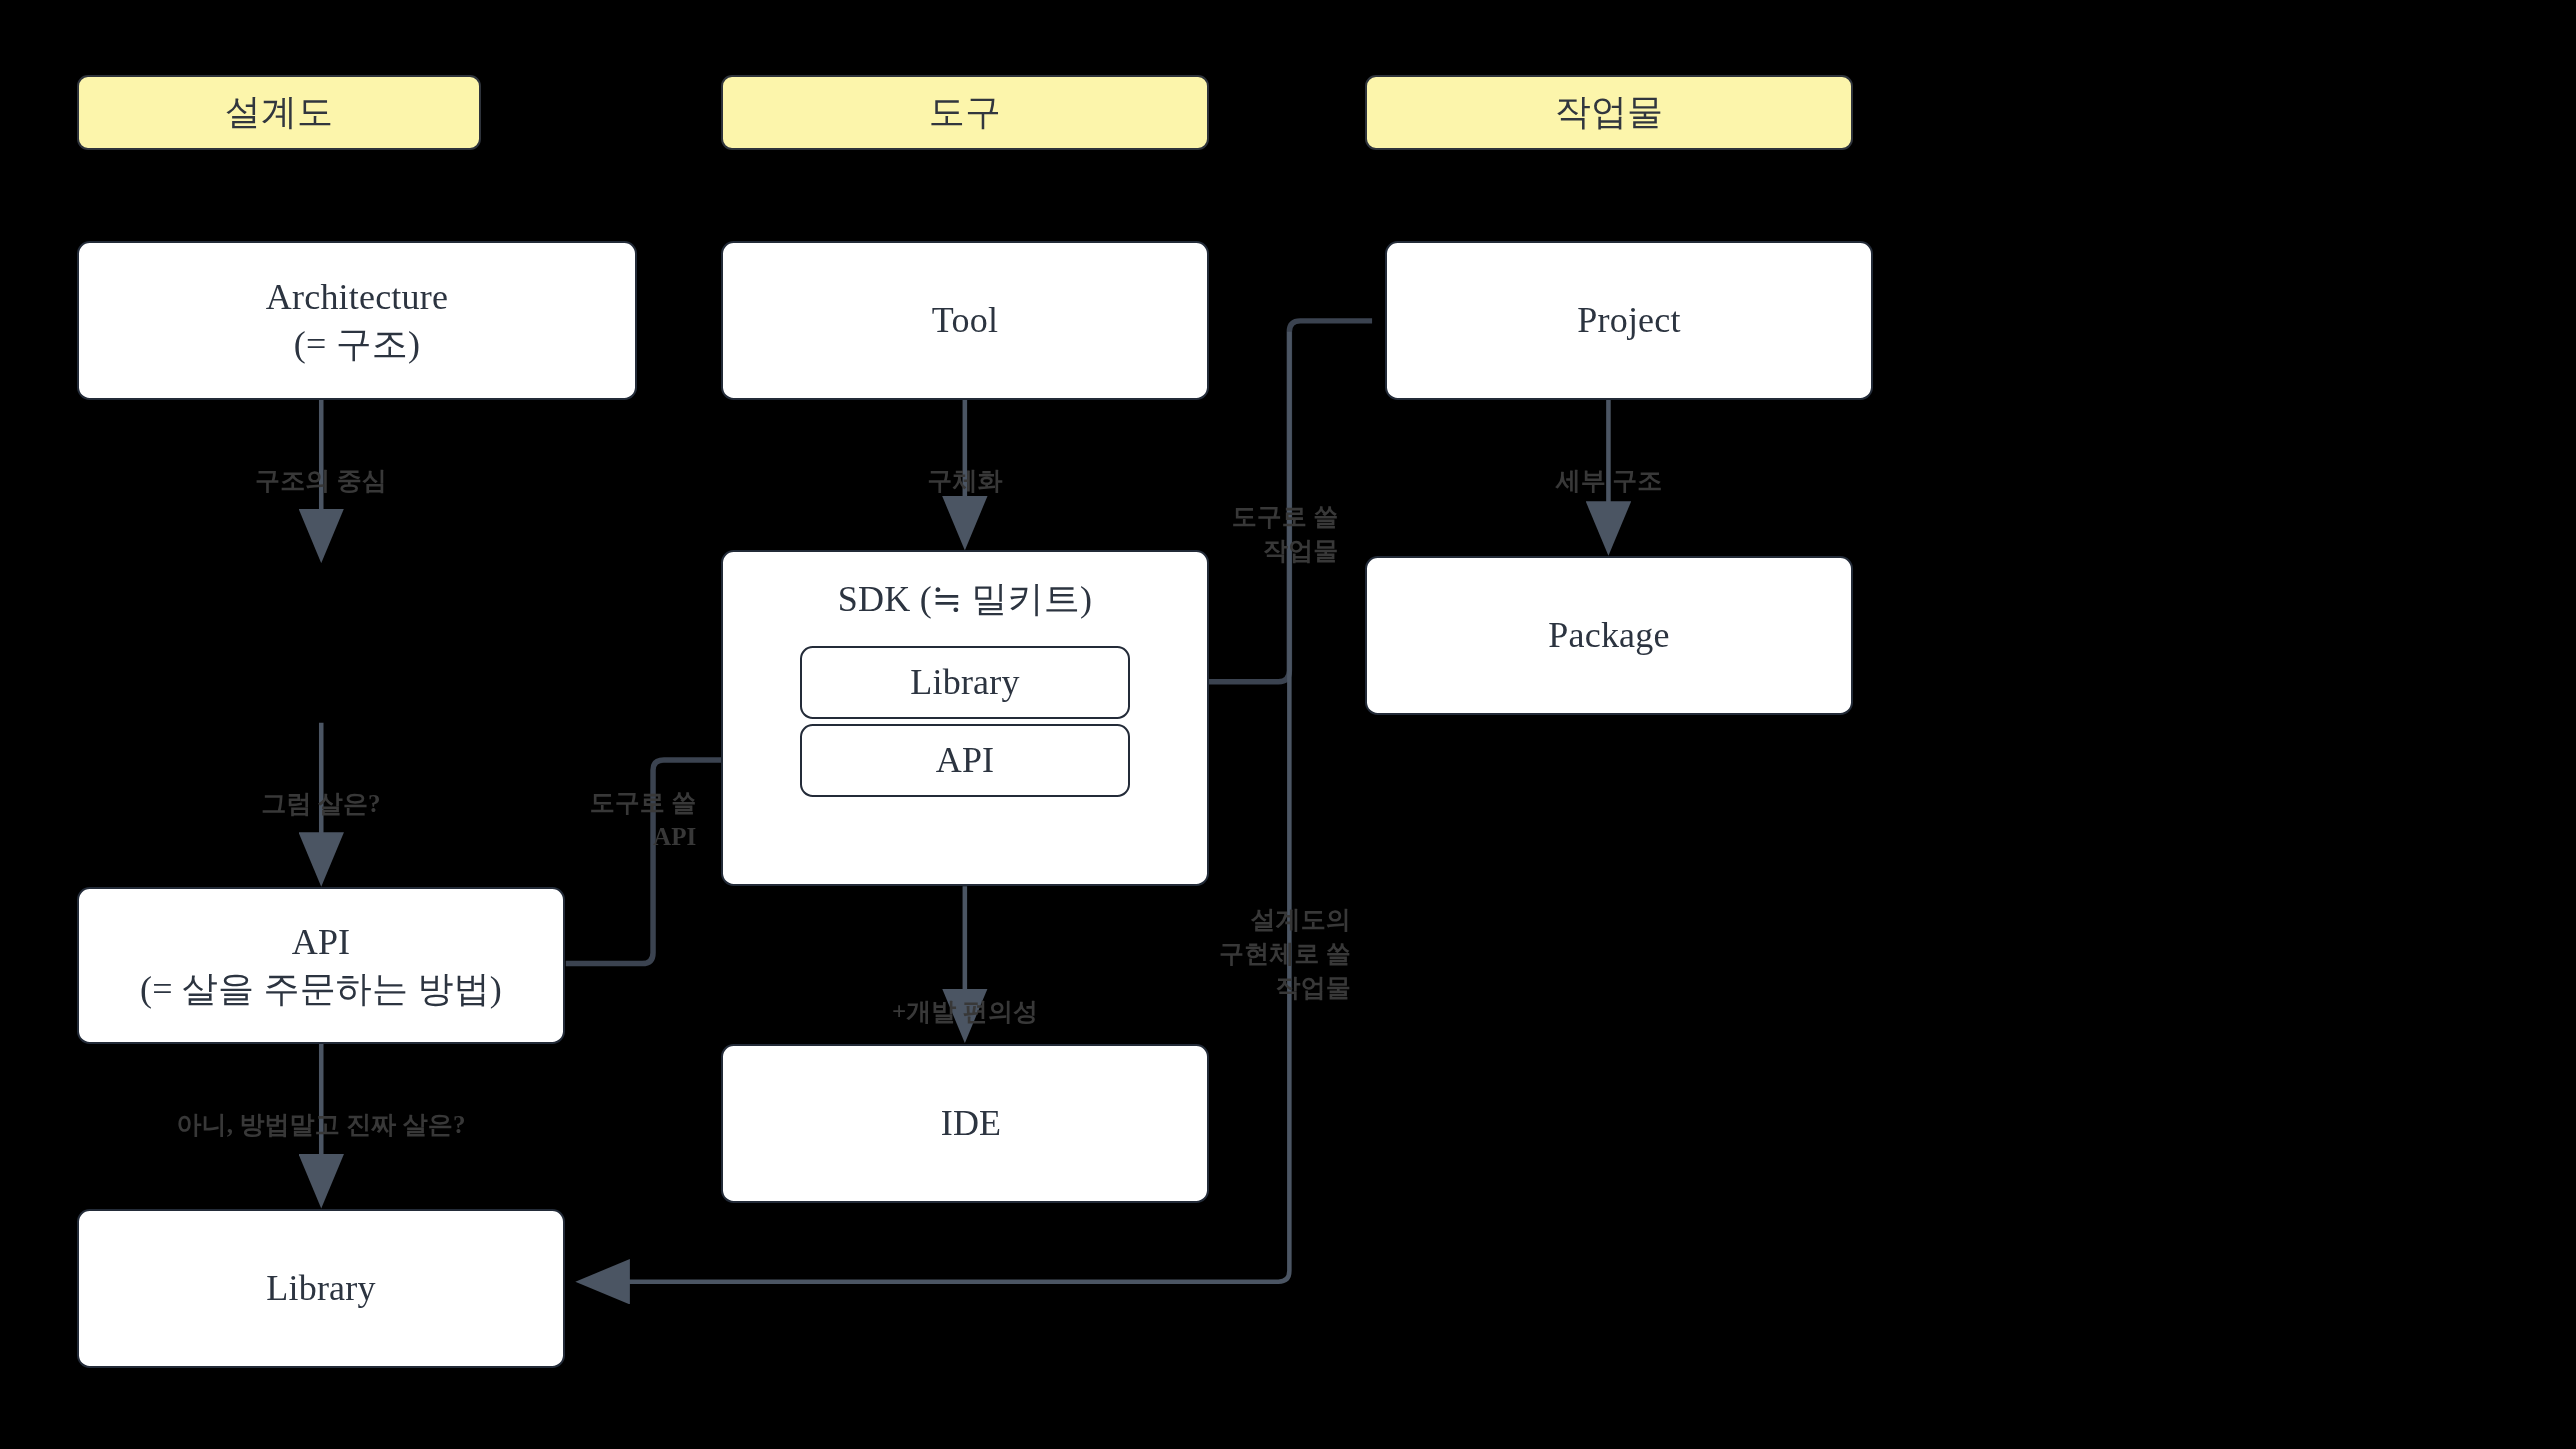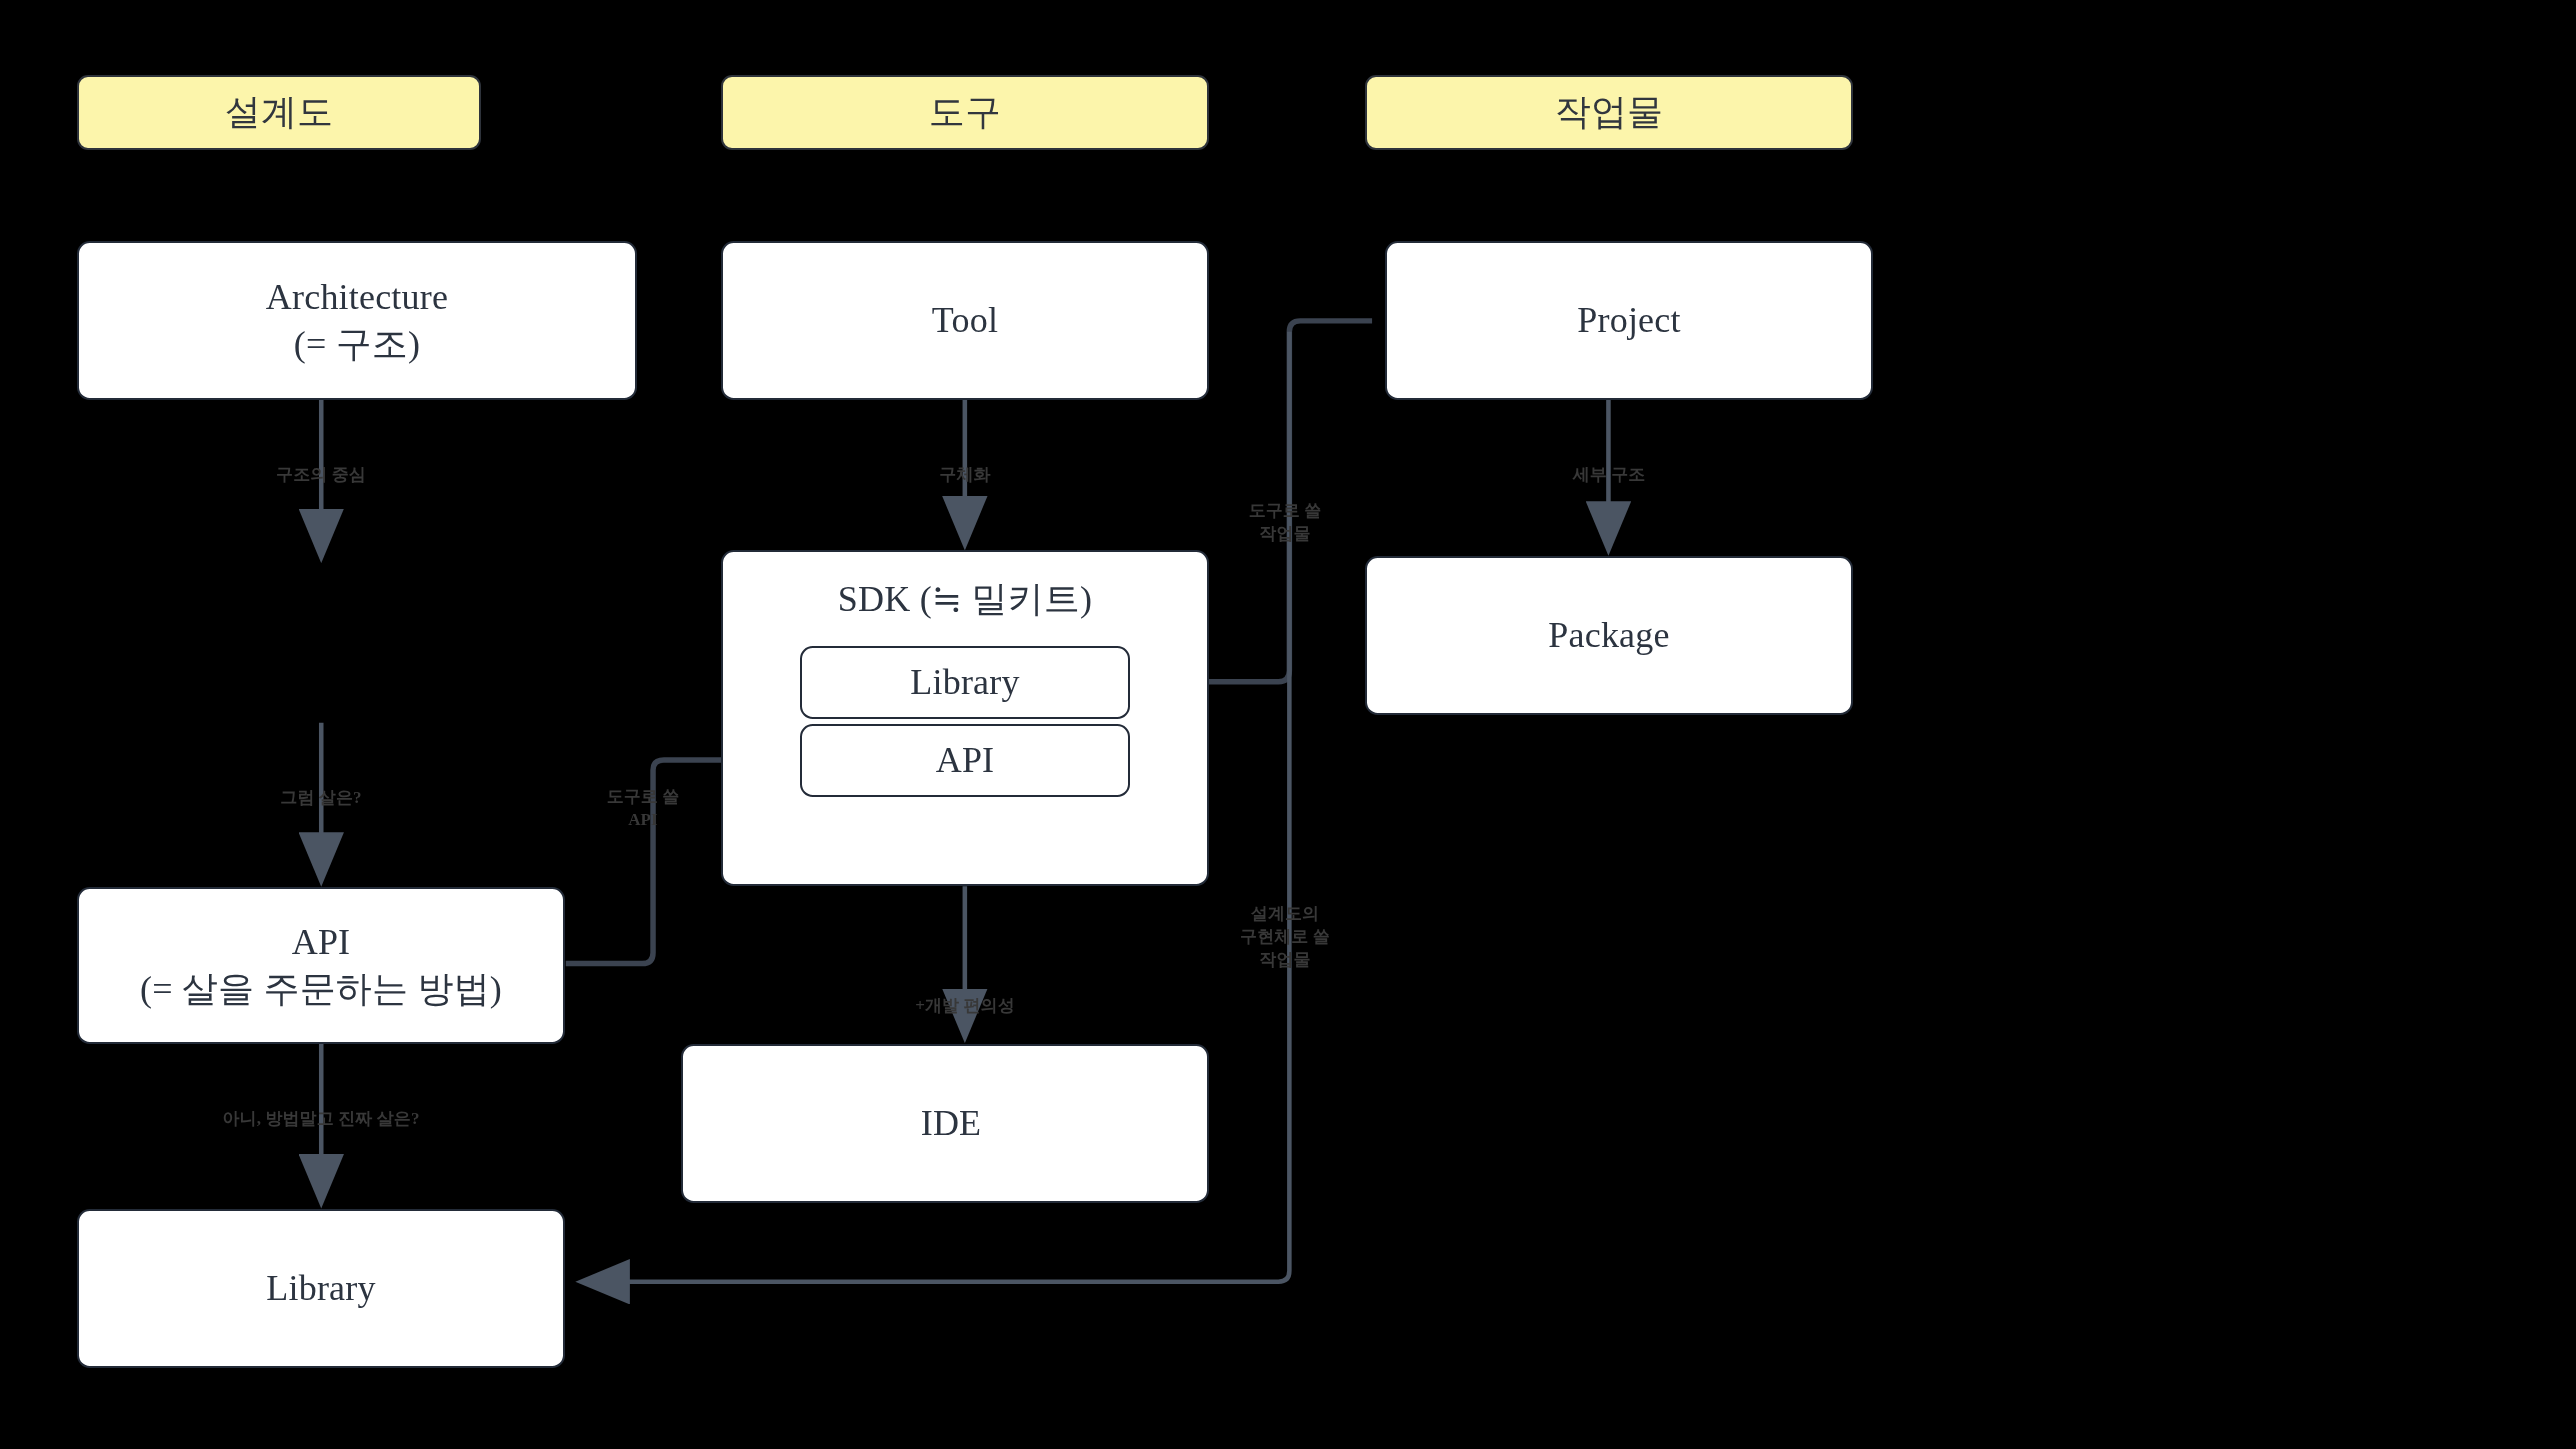--- a/index.html
+++ b/index.html
@@ -61,23 +61,23 @@
     font-size: 36px;
     z-index: 4;
   }
   .node .label {
     display: block;
     white-space: pre-line;
   }
   .edge-label {
     position: absolute;
     color: #383838;
-    font-size: 17px;
+    font-size: 25px;
     line-height: 1.35;
-    text-align: center;
+    text-align: right;
     white-space: pre-line;
     font-weight: 700;
     letter-spacing: 0.1px;
     z-index: 5;
     font-family: "Liberation Serif", "DejaVu Serif", serif;
     transform: translateX(-50%);
   }
 </style>
 </head>
 <body>
@@ -165,21 +165,21 @@
   </div>
 
   <div class="node sub" style="left:800px; top:646px; width:330px; height:73px;">
     <span class="label">Library</span>
   </div>
 
   <div class="node sub" style="left:800px; top:724px; width:330px; height:73px;">
     <span class="label">API</span>
   </div>
 
-  <div class="node" style="left:681px; top:1044px; width:528px; height:159px;padding-left:12px;">
+  <div class="node" style="left:721px; top:1044px; width:488px; height:159px;padding-left:12px;">
     <span class="label">IDE</span>
   </div>
 
   <div class="node" style="left:1365px; top:241px; width:488px; height:159px;margin-left:20px;">
     <span class="label">Project</span>
   </div>
 
   <div class="node" style="left:1365px; top:556px; width:488px; height:159px;">
     <span class="label">Package</span>
   </div>

